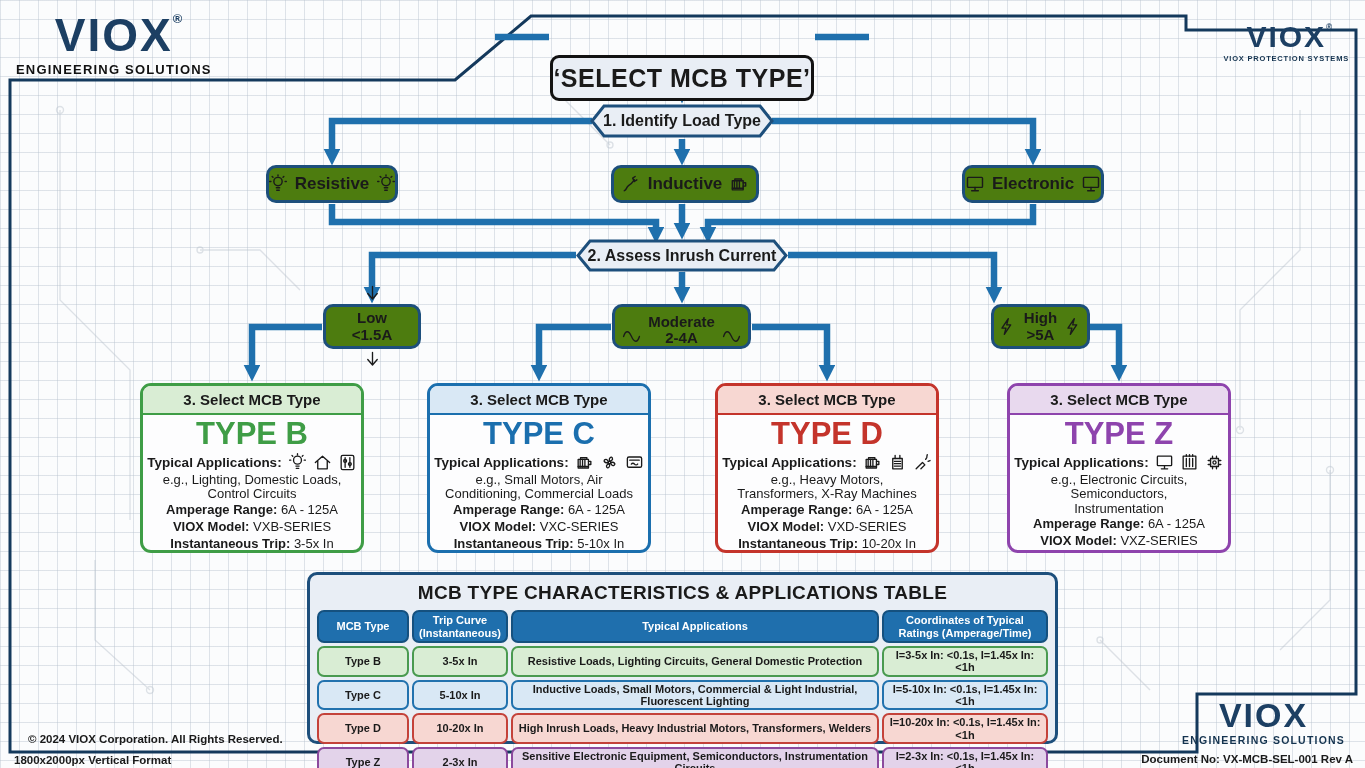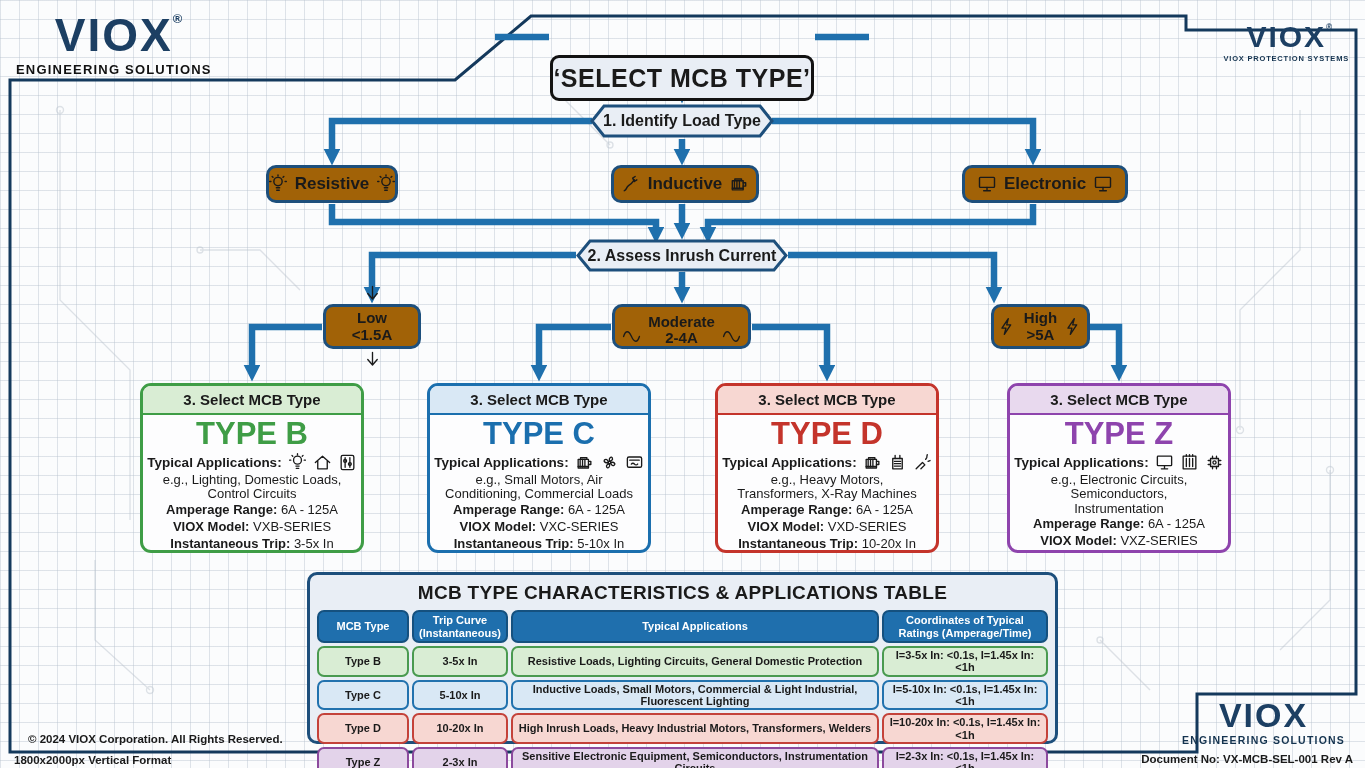--- a/index.html
+++ b/index.html
@@ -43,21 +43,21 @@
   
   .hexwrap { position:absolute; }
   .hexwrap svg { display:block; }
   .hexwrap .hexlabel {
     position:absolute; inset:0; display:flex; align-items:center; justify-content:center;
     font-weight:700; font-size:16px;
   }
 
   
   .node {
-    position:absolute; background:#a16207;
+    position:absolute; background:#4d7c0f;
     border:3px solid #1d4f7c; border-radius:10px;
     display:flex; align-items:center; justify-content:center; gap:7px;
     font-weight:700;
   }
   .node .icon { display:inline-flex; font-size:20px; }
   .load-node { height:38px; font-size:17px; }
   .cur-node  { height:45px; font-size:15px; }
   .cur-node .stack { display:flex; flex-direction:column; align-items:center; line-height:1.08; }
   .cur-node .icon { font-size:19px; }
 
@@ -208,21 +208,21 @@
       </svg>
     </span>
   <span>Inductive</span>
   <span class="icon">
       <svg viewBox="0 0 24 24" fill="none" stroke="#1a1a1a" stroke-width="1.7" stroke-linecap="round" stroke-linejoin="round">
         <rect x="4" y="8" width="13" height="9"></rect>
         <path d="M6.5 8v9M9.5 8v9M12.5 8v9M7 8V6h8v2M17 10.5h3v4h-3M4 17v2h13v-2"></path>
       </svg>
     </span>
 </div>
-<div class="node load-node" style="left:962px; top:165px; width:166px;">
+<div class="node load-node" style="left:962px; top:165px; width:142px;">
   <span class="icon">
       <svg viewBox="0 0 24 24" fill="none" stroke="#1a1a1a" stroke-width="1.7" stroke-linecap="round" stroke-linejoin="round">
         <rect x="3" y="4" width="18" height="12" rx="1"></rect>
         <path d="M12 16v3M8 20h8"></path>
       </svg>
     </span>
   <span>Electronic</span>
   <span class="icon">
       <svg viewBox="0 0 24 24" fill="none" stroke="#1a1a1a" stroke-width="1.7" stroke-linecap="round" stroke-linejoin="round">
         <rect x="3" y="4" width="18" height="12" rx="1"></rect>

